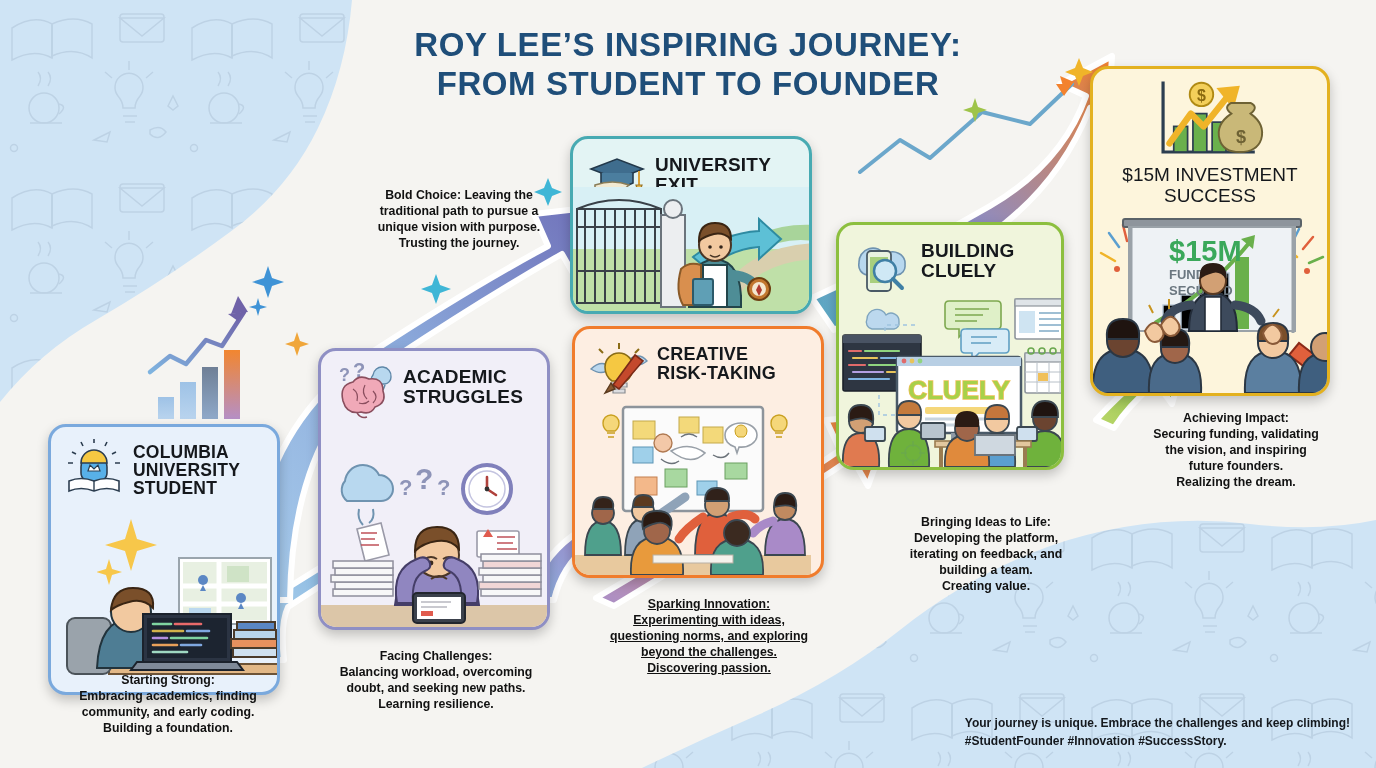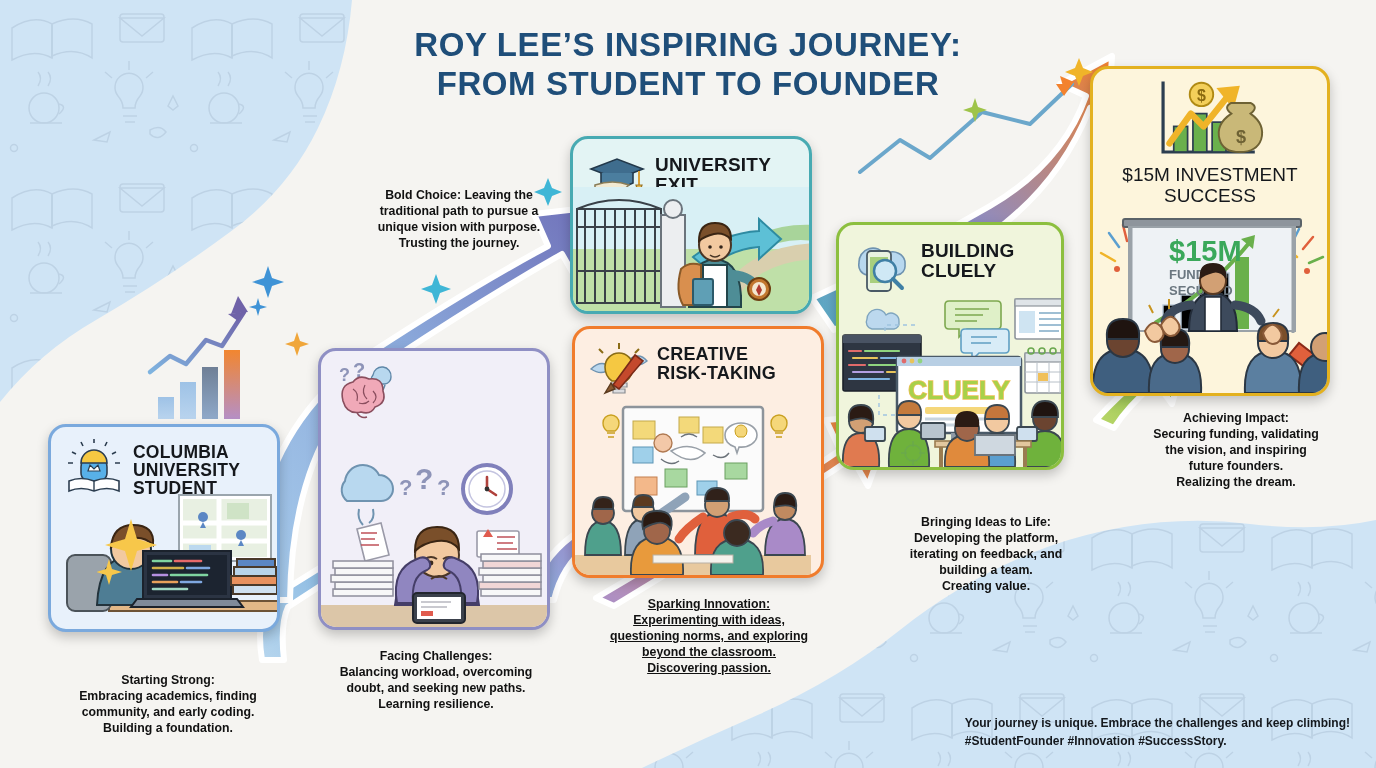--- a/index.html
+++ b/index.html
@@ -182,21 +182,21 @@
       <path d="M860 172 L900 140 L930 158 L982 112 L1030 124 L1072 84" fill="none" stroke="#6ba7cb" stroke-width="4" stroke-linejoin="round" stroke-linecap="round"></path>
       <path d="M1072 84 l-16 0 l8 12 z" fill="#f3822e"></path>
       <path d="M1060 76 l14 6 l-9 11 z" fill="#f3822e"></path>
     </g>
 
     <g>
       <path d="M1096 420 Q1114 400 1146 372 L1132 348 L1190 340 L1172 404 L1156 382 Q1128 406 1114 428 Z" fill="url(#gF)" stroke="#ffffff" stroke-width="6" stroke-linejoin="round"></path>
     </g>
   </svg>
 
-  <div class="card" style="left:48px;top:424px;width:232px;height:208px;background:#e8f1fb;border-color:#7aa9dd;">
+  <div class="card" style="left:48px;top:424px;width:232px;height:271px;background:#e8f1fb;border-color:#7aa9dd;">
     <div class="hdr">
       <span class="hdr-ic">
         <svg viewBox="0 0 62 62" width="62" height="62">
           <g stroke="#2c3e50" stroke-width="1.6" fill="none">
             <path d="M31 6 v-4 M20 9 l-2 -4 M42 9 l2 -4 M13 17 l-4 -2 M49 17 l4 -2 M10 26 h-5 M52 26 h5"></path>
           </g>
           <path d="M18 30 a13 13 0 0 1 26 0 v6 a13 10 0 0 1 -26 0z" fill="#58b0e8" stroke="#2c3e50" stroke-width="1.6"></path>
           <path d="M18 26 a13 13 0 0 1 26 0 z" fill="#f5c842" stroke="#2c3e50" stroke-width="1.6"></path>
           <path d="M25 34 l2 -6 l4 4 l4 -4 l2 6 z" fill="#fff" stroke="#2c3e50" stroke-width="1.2"></path>
           <path d="M6 44 q12 -5 25 0 q13 -5 25 0 v10 q-12 -5 -25 0 q-13 -5 -25 0z" fill="#fff" stroke="#2c3e50" stroke-width="1.6"></path>
@@ -263,20 +263,24 @@
           <text x="6" y="20" font-size="18" font-weight="bold" fill="#8e94b8" font-family="Liberation Sans, sans-serif">?</text>
           <text x="20" y="16" font-size="20" font-weight="bold" fill="#8e94b8" font-family="Liberation Sans, sans-serif">?</text>
           <path d="M40 14 a9 9 0 0 1 18 2 a7 7 0 0 1 -6 7 h-12 a7 7 0 0 1 0 -9z" fill="#b8d8ef" stroke="#5f87a8" stroke-width="1.4"></path>
           <path d="M46 24 l-2 5 M52 24 l-2 5" stroke="#5f87a8" stroke-width="1.6"></path>
           <path d="M10 40 q-4 -16 10 -19 q6 -8 16 -3 q14 -2 14 12 q4 12 -8 16 q-4 8 -14 5 q-14 3 -18 -11z" fill="#f0a9b8" stroke="#8a4e5e" stroke-width="1.6"></path>
           <g stroke="#8a4e5e" stroke-width="1.2" fill="none">
             <path d="M20 28 q6 4 4 12 M32 24 q-4 8 2 14 M40 30 q6 6 0 12 M26 42 q6 2 10 -2"></path>
           </g>
           <path d="M24 52 q4 6 10 4" stroke="#8a4e5e" stroke-width="1.4" fill="none"></path>
         </svg>
+      </span>
+      <span class="hdr-tx" style="font-size:19px">
+        <span>ACADEMIC</span><br>
+        <span>STRUGGLES</span>
       </span>
     </div>
     <svg class="art" viewBox="0 0 232 190" width="232" height="190">
 
       <path d="M24 44 a18 18 0 0 1 34 -6 a14 14 0 0 1 14 14 a12 12 0 0 1 -12 12 h-34 a14 14 0 0 1 -2 -20z" fill="#b8d8ef" stroke="#6f93b0" stroke-width="2"></path>
       <path d="M38 72 q-2 10 4 16 M52 72 q2 10 -4 14" stroke="#6f93b0" stroke-width="2" fill="none"></path>
 
       <text x="78" y="58" font-size="22" font-weight="bold" fill="#8e94b8" font-family="Liberation Sans, sans-serif">?</text>
       <text x="94" y="52" font-size="30" font-weight="bold" fill="#8e94b8" font-family="Liberation Sans, sans-serif">?</text>
       <text x="116" y="58" font-size="22" font-weight="bold" fill="#8e94b8" font-family="Liberation Sans, sans-serif">?</text>
@@ -672,21 +676,21 @@
     <span class="lead">Facing Challenges:</span><br>
     <span>Balancing workload, overcoming</span><br>
     <span>doubt, and seeking new paths.</span><br>
     <span>Learning resilience.</span>
   </div>
 
   <div class="cap" style="left:585px;top:597px;width:248px;text-decoration:underline;">
     <span class="lead">Sparking Innovation:</span><br>
     <span>Experimenting with ideas,</span><br>
     <span>questioning norms, and exploring</span><br>
-    <span>beyond the classroom.</span><br>
+    <span>beyond the challenges.</span><br>
     <span>Discovering passion.</span>
   </div>
 
   <div class="cap" style="left:868px;top:515px;width:236px;">
     <span class="lead">Bringing Ideas to Life:</span><br>
     <span>Developing the platform,</span><br>
     <span>iterating on feedback, and</span><br>
     <span>building a team.</span><br>
     <span>Creating value.</span>
   </div>

